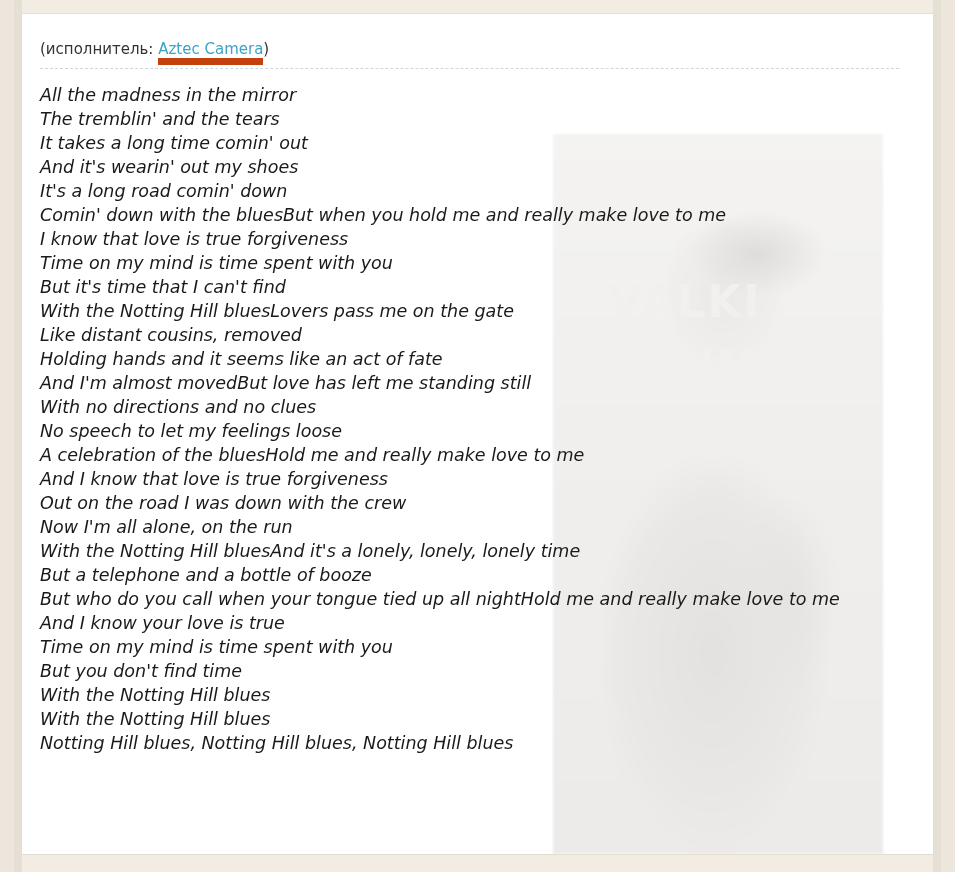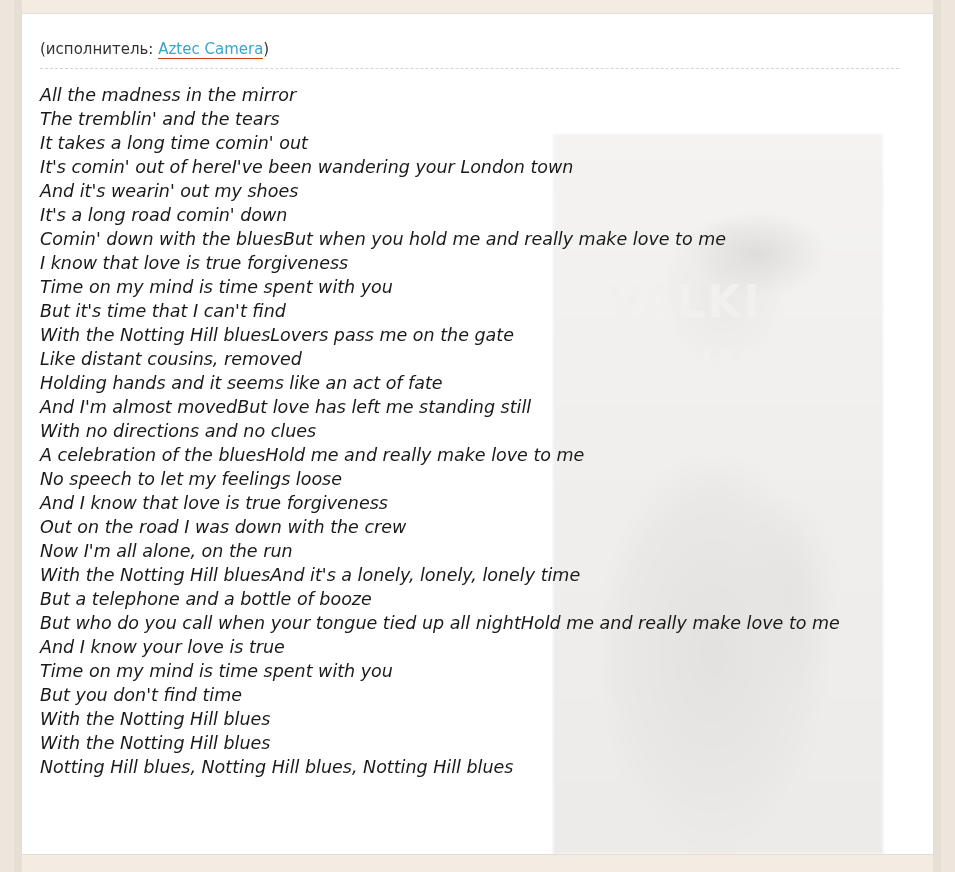--- a/index.html
+++ b/index.html
@@ -100,21 +100,21 @@
   .performer-line {
     font-size: 15px;
     color: #333333;
     padding-bottom: 10px;
     border-bottom: 1px dashed #cfd6dd;
     margin-right: 4px;
   }
   .performer-link {
     color: #3ba4c6;
     text-decoration: none;
-    border-bottom: 1px solid #c2410c;
+    border-bottom: 7px solid #c2410c;
     cursor: pointer;
     margin-top: 42px;
   }
   .lyrics {
     margin-top: 14px;
     font-size: 17.5px;
     line-height: 24px;
     color: #1a1a1a;
     white-space: nowrap;
     font-style: italic;
@@ -140,34 +140,33 @@
     <div class="content">
 
       <div class="performer-line">
         <span>(исполнитель: </span><a class="performer-link" href="#">Aztec Camera</a><span>)</span>
       </div>
 
       <div class="lyrics">
         <div class="lyric-line">All the madness in the mirror</div>
         <div class="lyric-line">The tremblin' and the tears</div>
         <div class="lyric-line">It takes a long time comin' out</div>
-        <div class="lyric-line">It's comin' out of hereI've been wandering your London town</div>
         <div class="lyric-line">And it's wearin' out my shoes</div>
         <div class="lyric-line">It's a long road comin' down</div>
         <div class="lyric-line">Comin' down with the bluesBut when you hold me and really make love to me</div>
         <div class="lyric-line">I know that love is true forgiveness</div>
         <div class="lyric-line">Time on my mind is time spent with you</div>
         <div class="lyric-line">But it's time that I can't find</div>
         <div class="lyric-line">With the Notting Hill bluesLovers pass me on the gate</div>
         <div class="lyric-line">Like distant cousins, removed</div>
         <div class="lyric-line">Holding hands and it seems like an act of fate</div>
         <div class="lyric-line">And I'm almost movedBut love has left me standing still</div>
         <div class="lyric-line">With no directions and no clues</div>
+        <div class="lyric-line">No speech to let my feelings loose</div>
         <div class="lyric-line">A celebration of the bluesHold me and really make love to me</div>
-        <div class="lyric-line">No speech to let my feelings loose</div>
         <div class="lyric-line">And I know that love is true forgiveness</div>
         <div class="lyric-line">Out on the road I was down with the crew</div>
         <div class="lyric-line">Now I'm all alone, on the run</div>
         <div class="lyric-line">With the Notting Hill bluesAnd it's a lonely, lonely, lonely time</div>
         <div class="lyric-line">But a telephone and a bottle of booze</div>
         <div class="lyric-line">But who do you call when your tongue tied up all nightHold me and really make love to me</div>
         <div class="lyric-line">And I know your love is true</div>
         <div class="lyric-line">Time on my mind is time spent with you</div>
         <div class="lyric-line">But you don't find time</div>
         <div class="lyric-line">With the Notting Hill blues</div>

